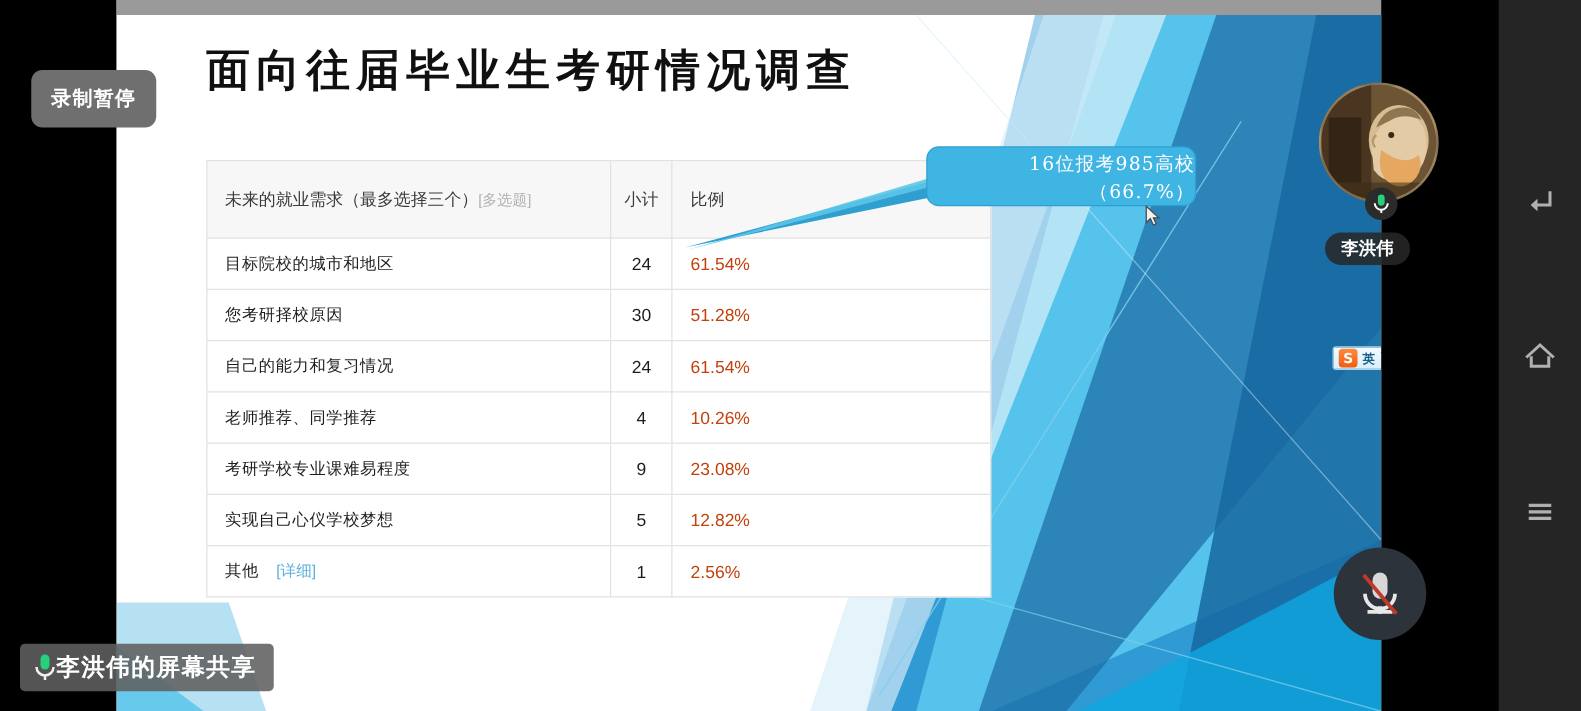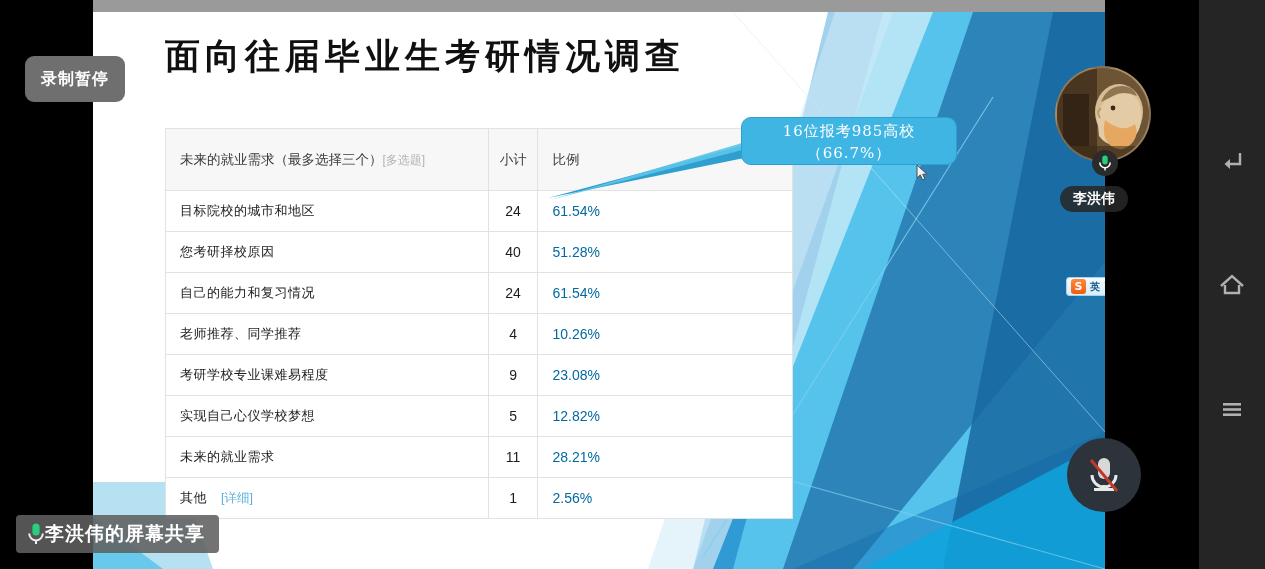--- a/index.html
+++ b/index.html
@@ -74,36 +74,36 @@
   }
   #survey-table tbody td { height: 41px; }
   .col-label { width: 312px; }
   .col-count { width: 48px; text-align: center !important; padding: 0 6px !important; }
   .col-ratio { width: 246px; }
   .cell-label {
     font-family: "DejaVu Serif", "Liberation Serif", serif;
     font-size: 13px; color: #1d1d1d; letter-spacing: .5px;
   }
   .cell-count { font-size: 14px; color: #1d1d1d; }
-  .cell-ratio { font-size: 14px; color: #0369a1; }
+  .cell-ratio { font-size: 14px; color: #c2410c; }
   .detail-link { color: #5bb0de; margin-left: 14px; font-size: 12.5px; }
 
   
   #callout {
     position: absolute;
     left: 648px; top: 117px;
     width: 216px; height: 48px;
     background: #3fb5e4;
     border: 1.5px solid #2f9fd0;
     border-radius: 10px;
     color: #ffffff;
     font-family: "DejaVu Serif", "Liberation Serif", serif;
     font-size: 15px;
     line-height: 22px;
-    text-align: center;
+    text-align: right;
     padding-top: 2px;
     letter-spacing: 1px;
     z-index: 6;
   }
   #callout-leader {
     position: absolute;
     left: 455px; top: 130px;
     width: 420px; height: 80px;
     z-index: 5;
     pointer-events: none;
@@ -259,21 +259,21 @@
         </tr>
       </thead>
       <tbody id="table-body">
           <tr>
             <td class="col-label"><span class="cell-label">目标院校的城市和地区</span></td>
             <td class="col-count cell-count">24</td>
             <td class="col-ratio cell-ratio">61.54%</td>
           </tr>
           <tr>
             <td class="col-label"><span class="cell-label">您考研择校原因</span></td>
-            <td class="col-count cell-count">40</td>
+            <td class="col-count cell-count">30</td>
             <td class="col-ratio cell-ratio">51.28%</td>
           </tr>
           <tr>
             <td class="col-label"><span class="cell-label">自己的能力和复习情况</span></td>
             <td class="col-count cell-count">24</td>
             <td class="col-ratio cell-ratio">61.54%</td>
           </tr>
           <tr>
             <td class="col-label"><span class="cell-label">老师推荐、同学推荐</span></td>
             <td class="col-count cell-count">4</td>
@@ -281,25 +281,20 @@
           </tr>
           <tr>
             <td class="col-label"><span class="cell-label">考研学校专业课难易程度</span></td>
             <td class="col-count cell-count">9</td>
             <td class="col-ratio cell-ratio">23.08%</td>
           </tr>
           <tr>
             <td class="col-label"><span class="cell-label">实现自己心仪学校梦想</span></td>
             <td class="col-count cell-count">5</td>
             <td class="col-ratio cell-ratio">12.82%</td>
-          </tr>
-          <tr>
-            <td class="col-label"><span class="cell-label">未来的就业需求</span></td>
-            <td class="col-count cell-count">11</td>
-            <td class="col-ratio cell-ratio">28.21%</td>
           </tr>
           <tr>
             <td class="col-label"><span class="cell-label">其他</span><span class="detail-link">[详细]</span></td>
             <td class="col-count cell-count">1</td>
             <td class="col-ratio cell-ratio">2.56%</td>
           </tr>
         </tbody>
     </table>
 
     <svg id="callout-leader">

